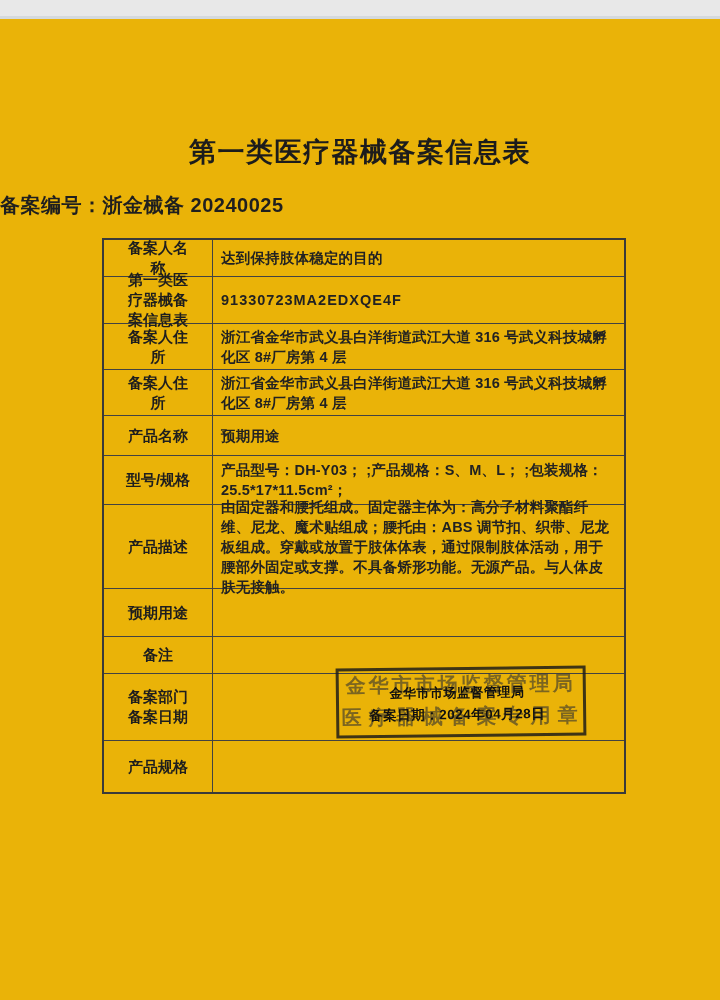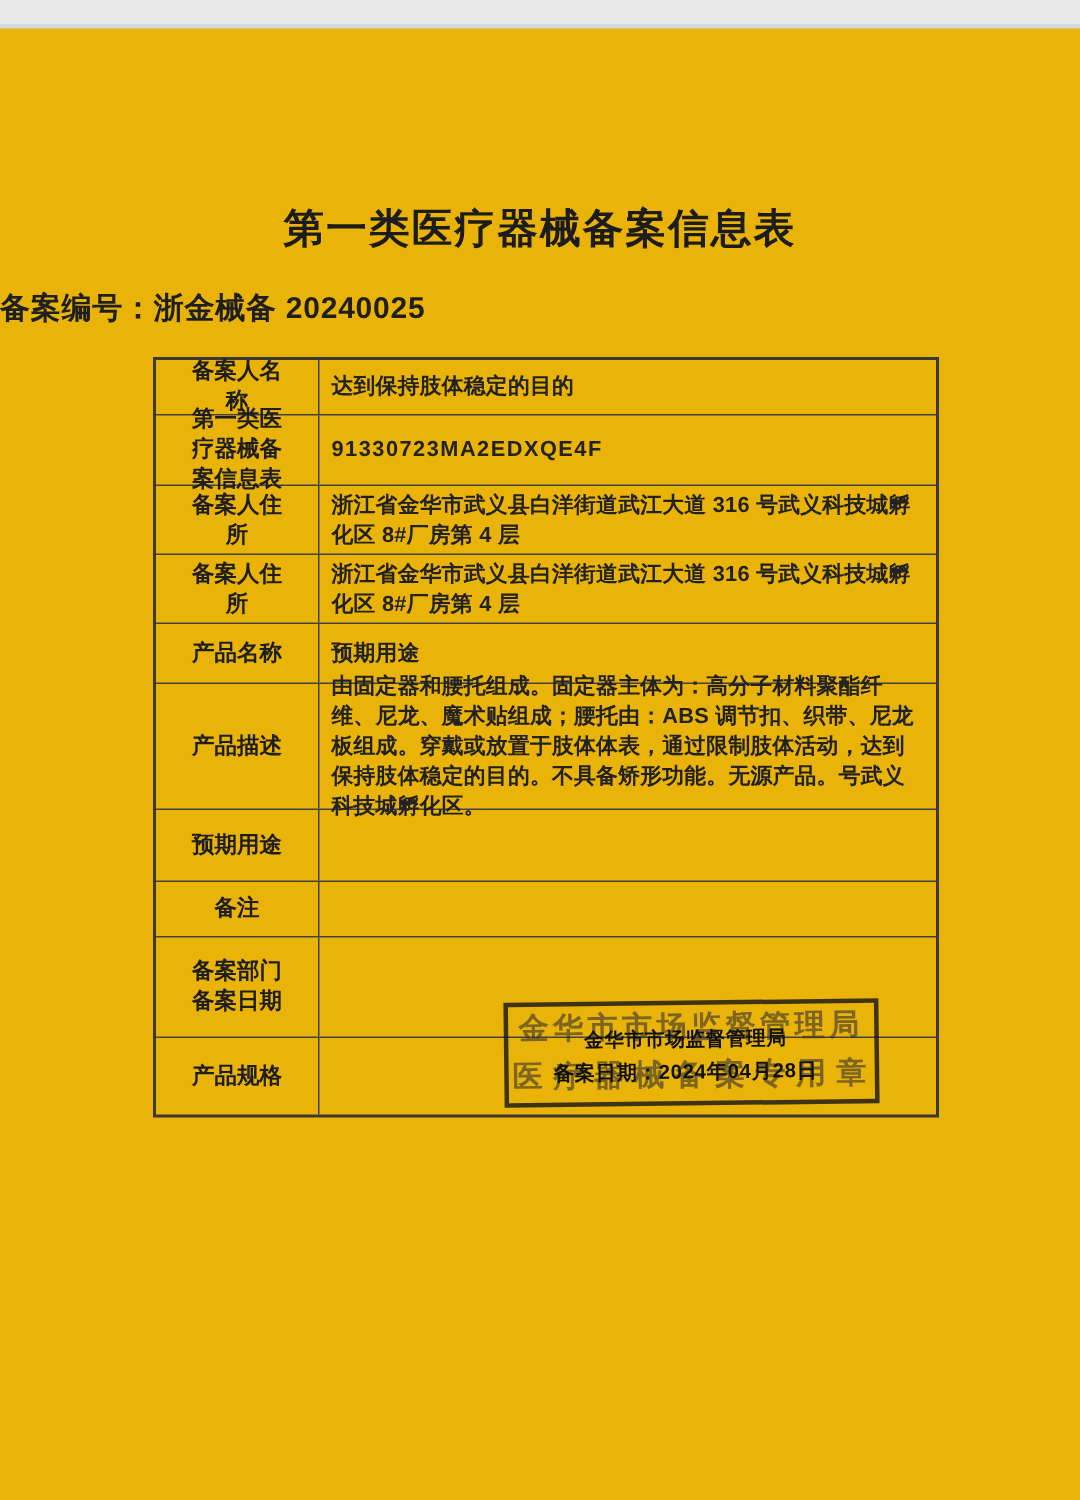--- a/index.html
+++ b/index.html
@@ -116,24 +116,28 @@
     <div class="row" style="height:46px">
       <div class="cell-label">备案人住所</div>
       <div class="cell-value">浙江省金华市武义县白洋街道武江大道 316 号武义科技城孵化区 8#厂房第 4 层</div>
     </div>
 
     <div class="row" style="height:40px">
       <div class="cell-label">产品名称</div>
       <div class="cell-value">预期用途</div>
     </div>
 
+    <div class="row" style="height:49px">
+      <div class="cell-label">型号/规格</div>
+      <div class="cell-value">产品型号：DH-Y03；  ;产品规格：S、M、L； ;包装规格：25.5*17*11.5cm²；</div>
+    </div>
 
     <div class="row" style="height:84px">
       <div class="cell-label">产品描述</div>
-      <div class="cell-value">由固定器和腰托组成。固定器主体为：高分子材料聚酯纤维、尼龙、魔术贴组成；腰托由：ABS 调节扣、织带、尼龙板组成。穿戴或放置于肢体体表，通过限制肢体活动，达到保持肢体稳定的目的。不具备矫形功能。无源产品。号武义科技城孵化区。</div>
+      <div class="cell-value">由固定器和腰托组成。固定器主体为：高分子材料聚酯纤维、尼龙、魔术贴组成；腰托由：ABS 调节扣、织带、尼龙板组成。穿戴或放置于肢体体表，通过限制肢体活动，用于腰部外固定或支撑。不具备矫形功能。无源产品。与人体皮肤无接触。</div>
     </div>
 
     <div class="row" style="height:48px">
       <div class="cell-label">预期用途</div>
     </div>
 
     <div class="row" style="height:37px">
       <div class="cell-label">备注</div>
       <div class="cell-value"></div>
     </div>

